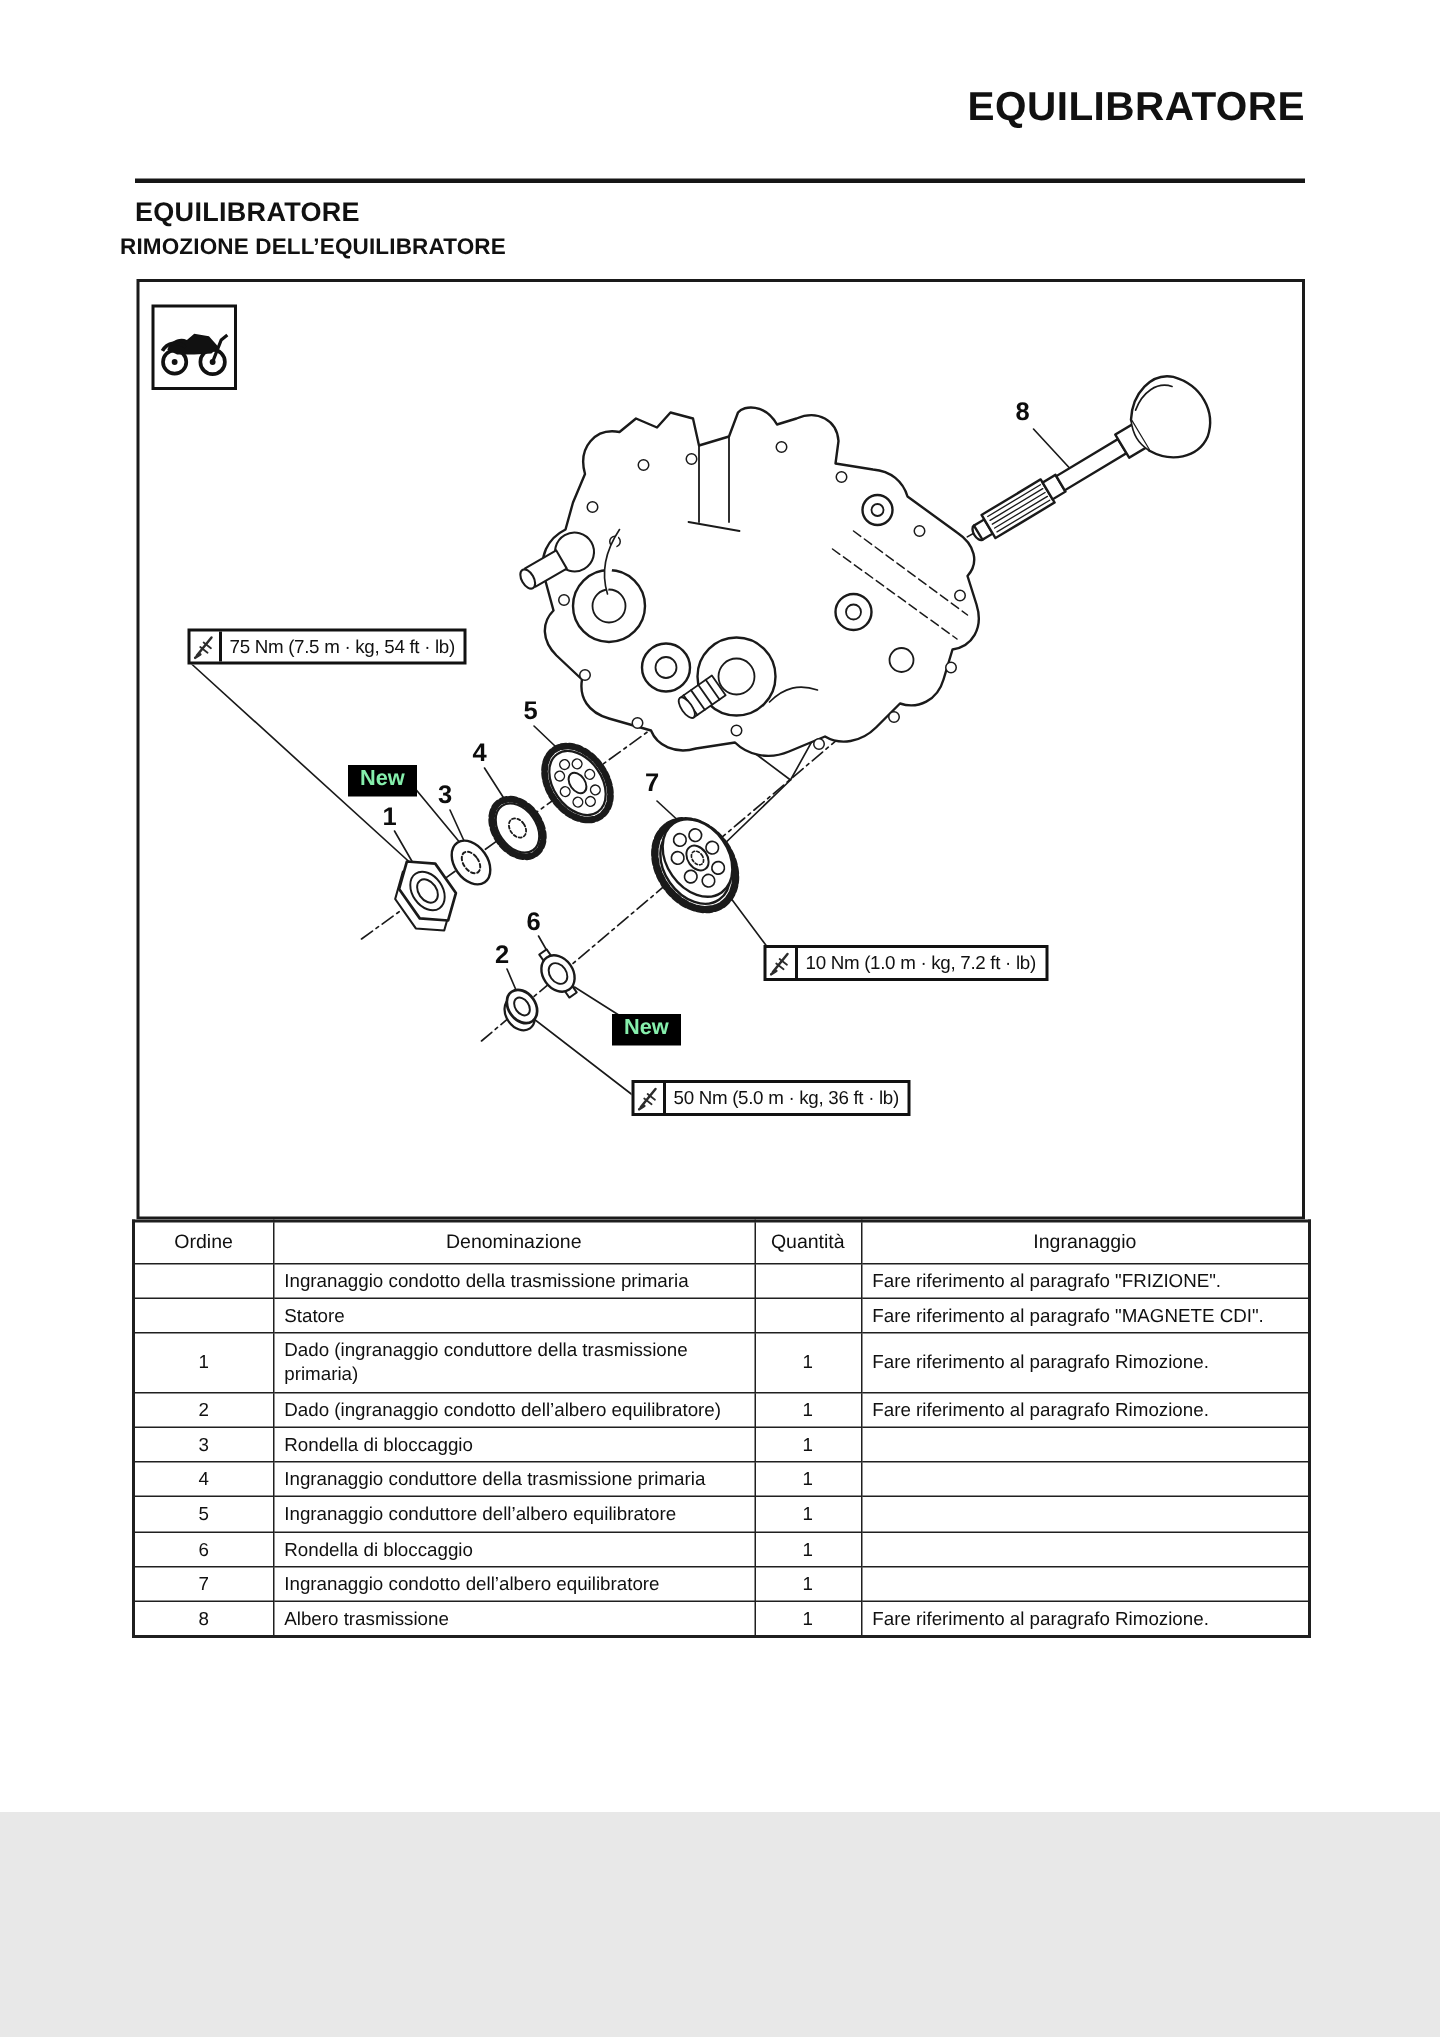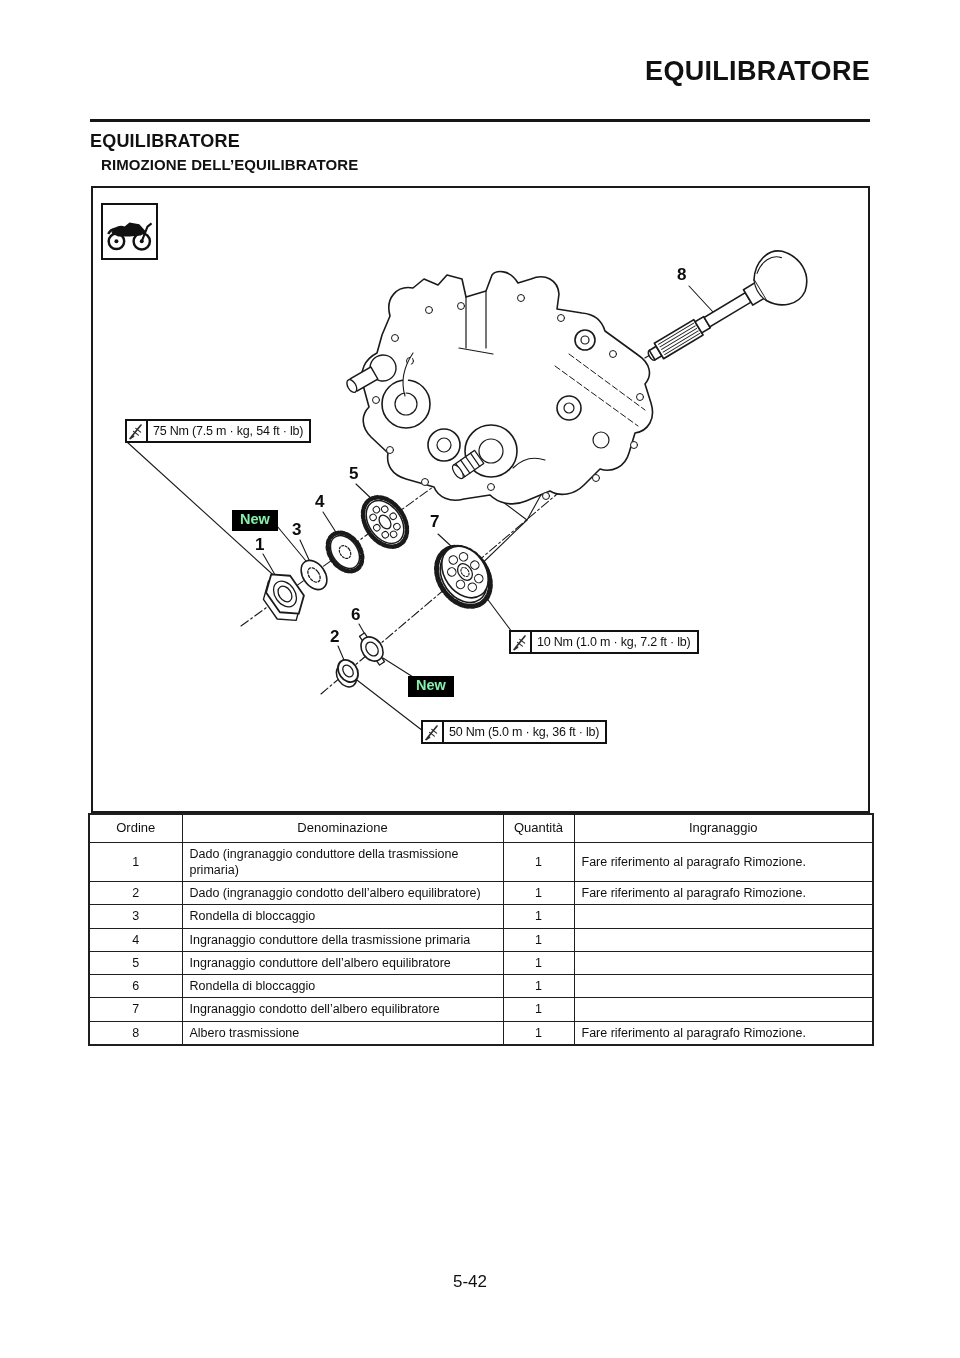--- a/index.html
+++ b/index.html
@@ -1,25 +1,25 @@
 <!DOCTYPE html>
 <html><head>
 <meta charset="utf-8">
 <style>
   * { margin:0; padding:0; box-sizing:border-box; }
   html,body { background:#e8e8e8; }
   .page {
-    position:relative; width:960px; height:1358px; background:#ffffff;
+    position:relative; width:960px; height:1208px; background:#ffffff;
     font-family:"Liberation Sans", sans-serif; color:#111; overflow:hidden;
     margin:0 auto;
   }
   .running-header { position:absolute; top:56px; right:90px; font-size:27px; font-weight:bold; letter-spacing:0.3px; }
   .rule { position:absolute; left:90px; top:119px; width:780px; height:3px; background:#161616; }
   .section-title { position:absolute; left:90px; top:131px; font-size:18px; font-weight:bold; letter-spacing:0.2px; }
-  .subsection-title { position:absolute; left:101px; top:156px; font-size:15px; font-weight:bold; letter-spacing:0.1px; }
+  .subsection-title { position:absolute; left:80px; top:156px; font-size:15px; font-weight:bold; letter-spacing:0.1px; }
 
   .figure { position:absolute; left:91px; top:186px; width:779px; height:627px; border:2px solid #1a1a1a; background:#fff; }
   .figure .art { position:absolute; left:0; top:0; }
 
   .moto-box { position:absolute; left:8px; top:15px; width:57px; height:57px; border:2px solid #111;
     display:flex; align-items:center; justify-content:center; background:#fff; }
 
   .part-num { position:absolute; font-size:17px; font-weight:bold; color:#0d0d0d; }
   .new-label { position:absolute; background:#000; color:#86efac; font-size:14.5px; font-weight:bold;
     padding:1px 8px 3px 8px; line-height:1.15; }
@@ -296,20 +296,32 @@
     <thead>
       <tr>
         <th>Ordine</th>
         <th>Denominazione</th>
         <th>Quantità</th>
         <th>Ingranaggio</th>
       </tr>
     </thead>
     <tbody>
       <tr>
+        <td class="c"></td>
+        <td>Ingranaggio condotto della trasmissione primaria</td>
+        <td class="c"></td>
+        <td>Fare riferimento al paragrafo "FRIZIONE".</td>
+      </tr>
+      <tr>
+        <td class="c"></td>
+        <td>Statore</td>
+        <td class="c"></td>
+        <td>Fare riferimento al paragrafo "MAGNETE CDI".</td>
+      </tr>
+      <tr>
         <td class="c">1</td>
         <td>Dado (ingranaggio conduttore della trasmissione primaria)</td>
         <td class="c">1</td>
         <td>Fare riferimento al paragrafo Rimozione.</td>
       </tr>
       <tr>
         <td class="c">2</td>
         <td>Dado (ingranaggio condotto dell’albero equilibratore)</td>
         <td class="c">1</td>
         <td>Fare riferimento al paragrafo Rimozione.</td>

